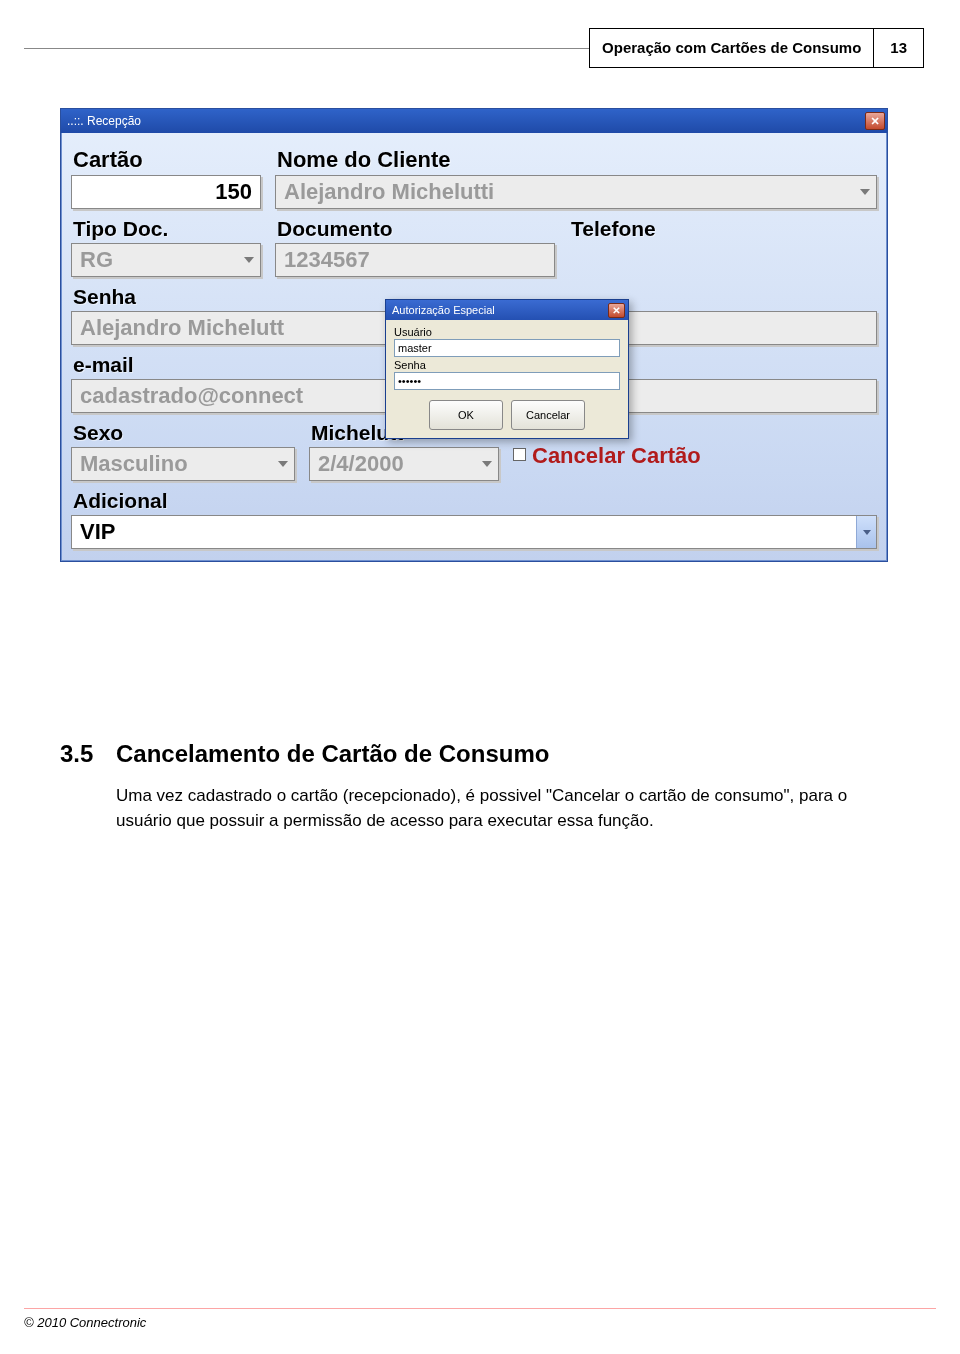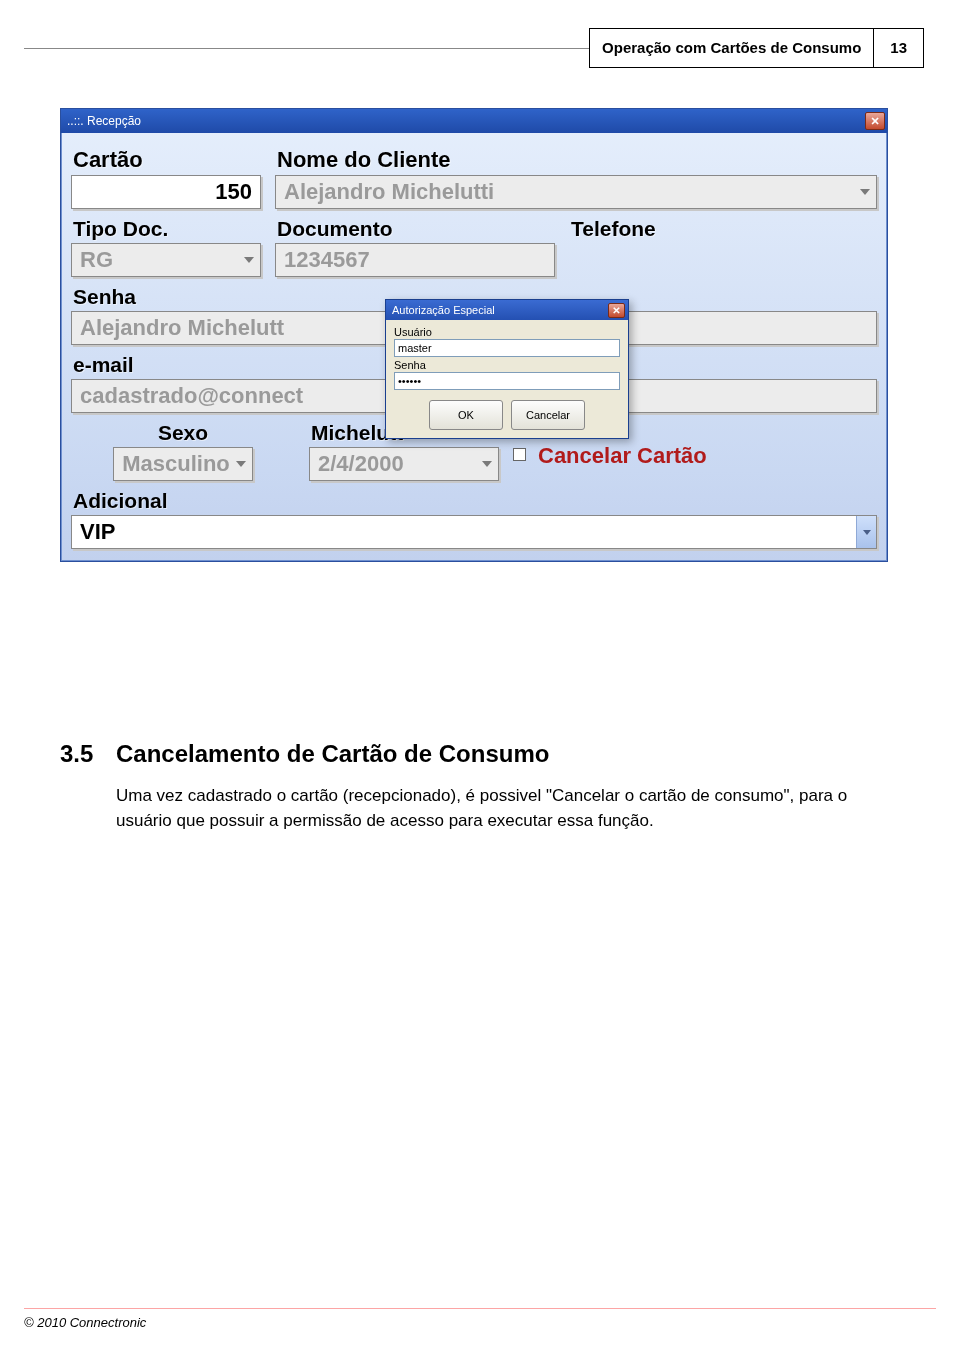--- a/index.html
+++ b/index.html
@@ -110,21 +110,21 @@
   }
   .combo .caret::after {
     content: "";
     position: absolute; left: 0; top: 2px;
     border-left: 5px solid transparent;
     border-right: 5px solid transparent;
     border-top: 6px solid #7a7a7a;
   }
 
   .cancel-link {
-    display: flex; align-items: center; gap: 12px;
+    display: flex; align-items: center; gap: 6px;
     color: #b11b1b;
     font-weight: bold;
     font-size: 22px;
     padding-top: 28px;
     cursor: pointer;
   }
   .cancel-link .chk {
     width: 13px; height: 13px;
     border: 1px solid #666;
     background: #fff;
@@ -298,21 +298,21 @@
     </div>
 
     <div class="form-row">
       <div class="form-col" style="flex:1;">
         <div class="lbl lbl-sm">e-mail</div>
         <div class="input">cadastrado@connect</div>
       </div>
     </div>
 
     <div class="form-row">
-      <div class="form-col" style="width:224px;align-items:center;">
+      <div class="form-col" style="width:224px;">
         <div class="lbl lbl-sm">Sexo</div>
         <div class="combo">
           <span>Masculino</span>
           <span class="caret"></span>
         </div>
       </div>
       <div class="form-col" style="width:190px;">
         <div class="lbl lbl-sm">Michelutt</div>
         <div class="combo">
           <span>2/4/2000</span>

